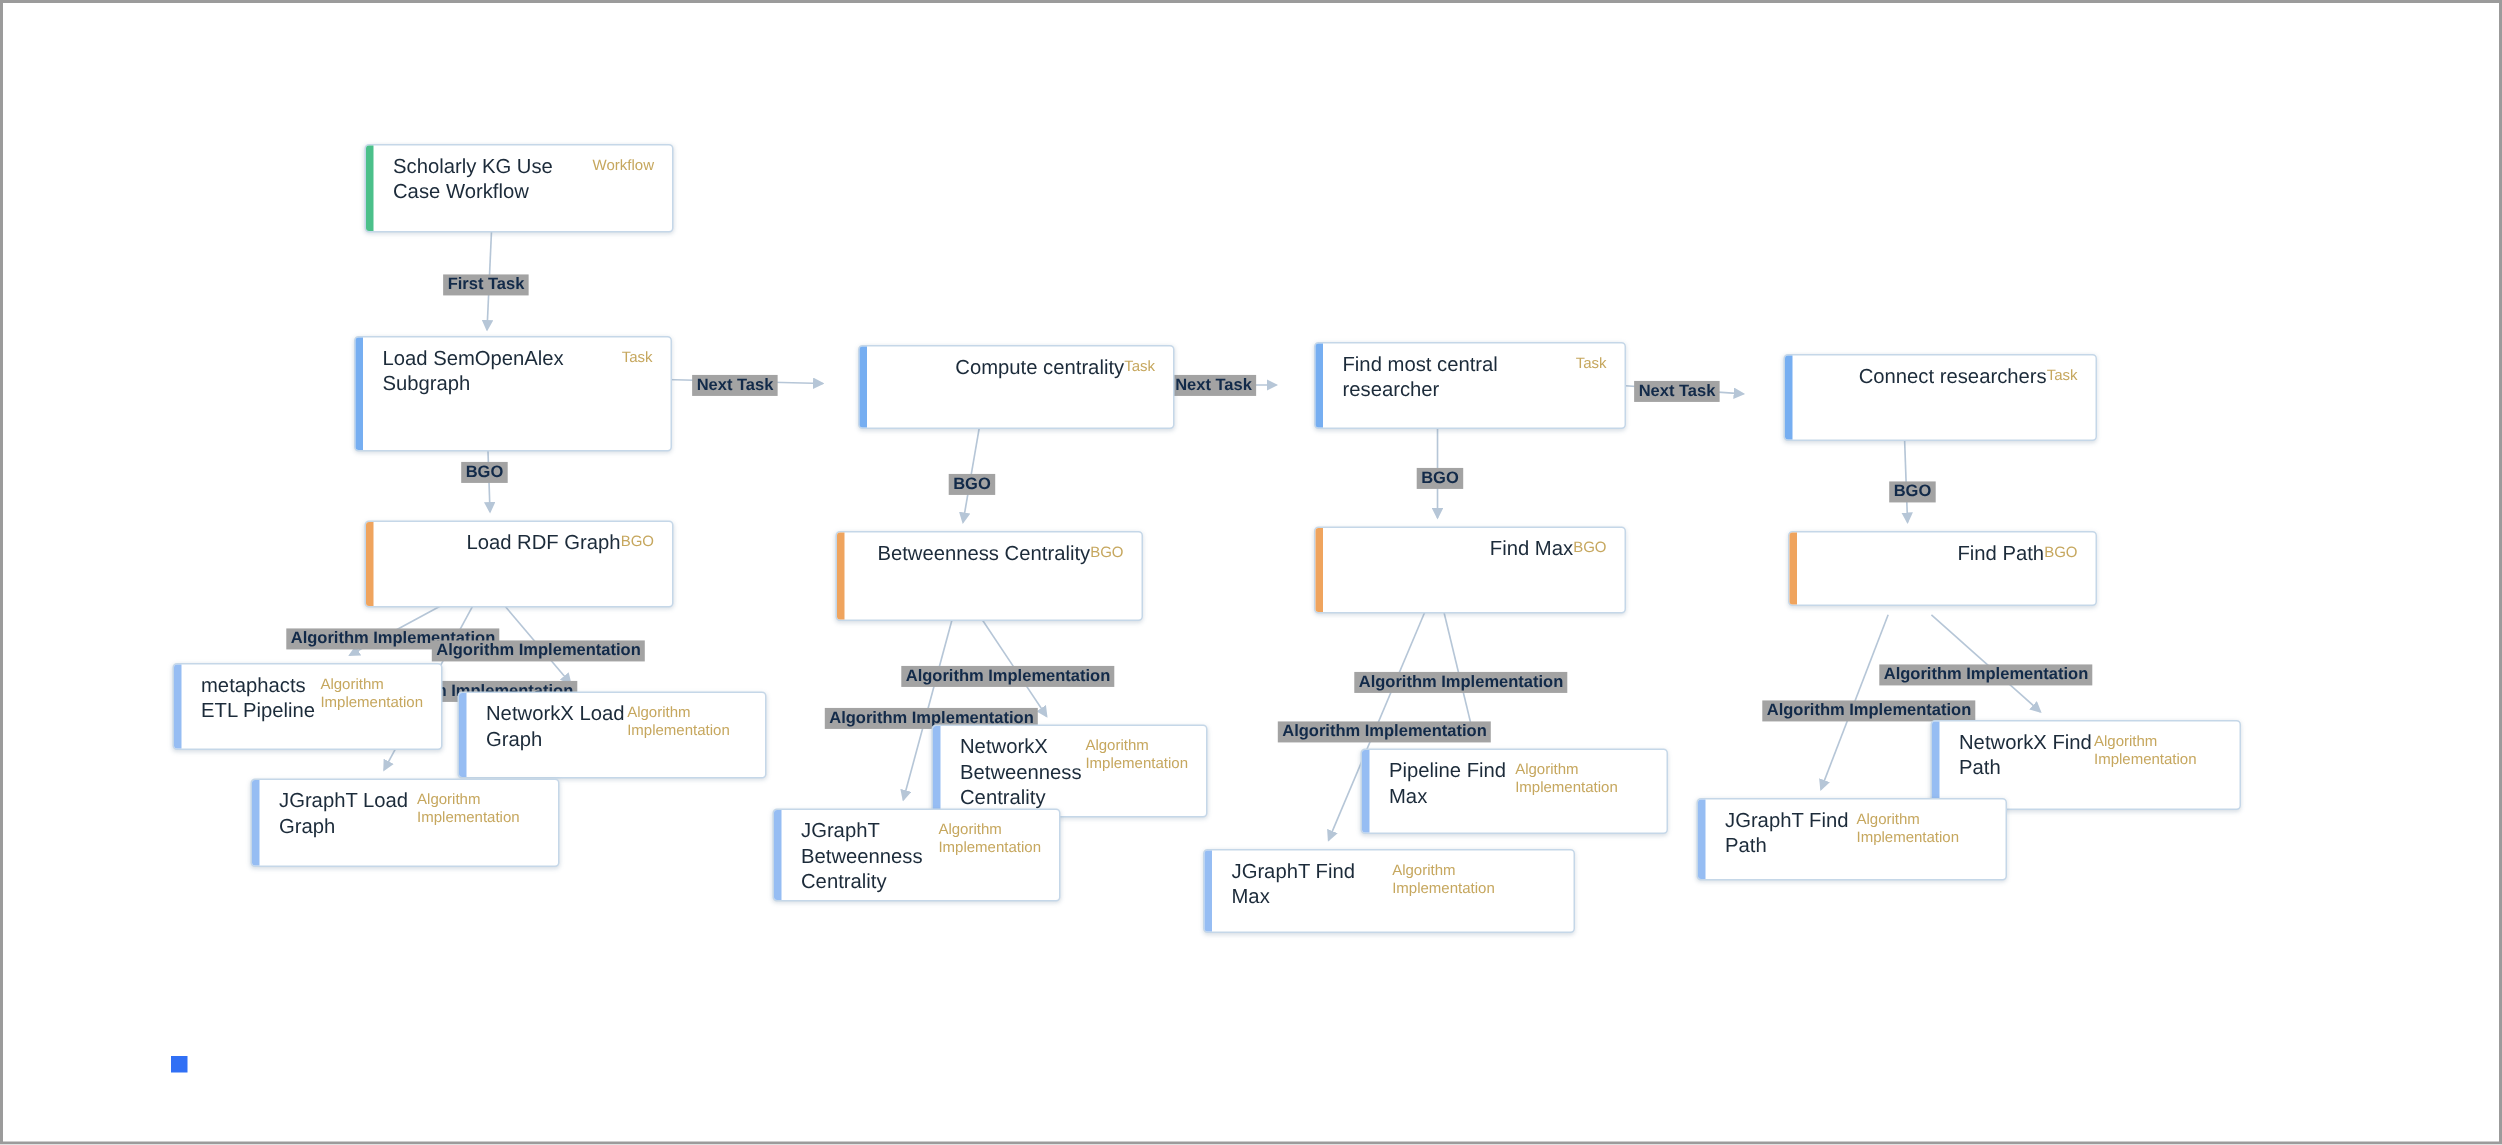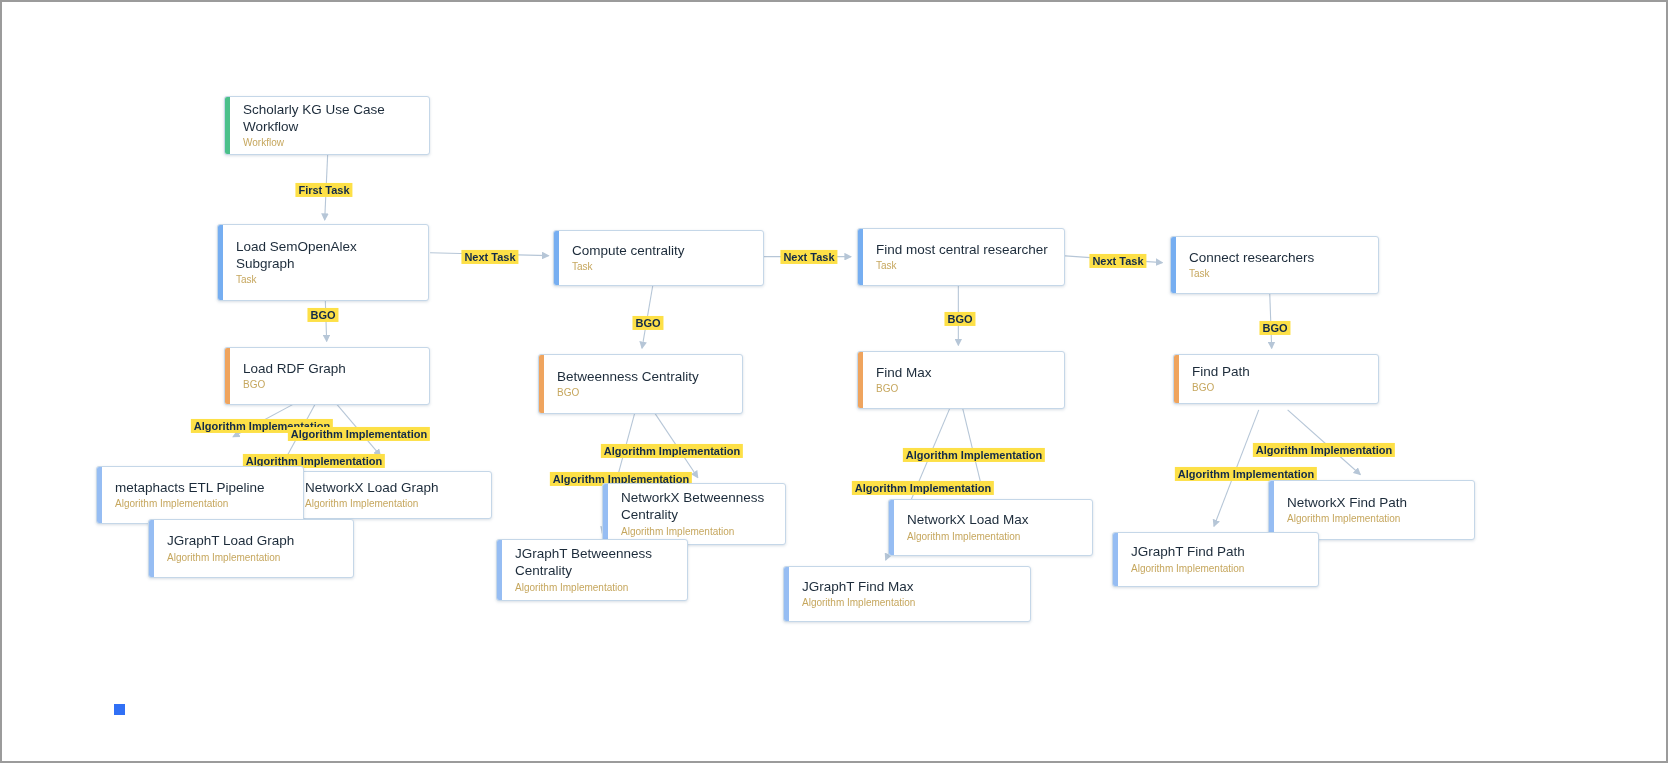--- a/index.html
+++ b/index.html
@@ -1,20 +1,20 @@
 <!DOCTYPE html>
 <html><head>
 <meta charset="utf-8">
 <style>
   html,body{margin:0;padding:0;background:#f4f4f4;font-family:"Liberation Sans","DejaVu Sans",sans-serif;}
   .frame{position:relative;width:1668px;height:763px;box-sizing:border-box;background:#ffffff;border:2px solid #9b9b9b;overflow:hidden;}
   .edges-layer{position:absolute;left:0;top:0;width:100%;height:100%;z-index:1;}
   .edge-line{stroke:#b6c6d7;stroke-width:1.1;fill:none;}
-  .edge-label{position:absolute;transform:translate(-50%,-50%);z-index:2;font-size:11px;font-weight:700;color:#122a49;background:#fde047;padding:1px 3px;white-space:nowrap;line-height:1.1;}
-  .node{position:absolute;z-index:3;box-sizing:border-box;background:#ffffff;border:1px solid #c5d7e8;border-radius:3px;box-shadow:0 1px 3px rgba(110,135,160,.28);display:flex;flex-direction:column;justify-content:center;padding:6px 12px 6px 18px;cursor:default;}
+  .edge-label{position:absolute;transform:translate(-50%,-50%);z-index:2;font-size:11px;font-weight:700;color:#122a49;background:#a3a3a3;padding:1px 3px;white-space:nowrap;line-height:1.1;}
+  .node{position:absolute;z-index:3;box-sizing:border-box;background:#ffffff;border:1px solid #c5d7e8;border-radius:3px;box-shadow:0 1px 3px rgba(110,135,160,.28);display:flex;justify-content:flex-end;padding:6px 12px 6px 18px;cursor:default;margin-left:19px;}
   .accent{position:absolute;left:0;top:0;bottom:0;width:5px;border-radius:2px 0 0 2px;}
   .node.workflow .accent{background:#4bc08a;}
   .node.task .accent{background:#76aef1;}
   .node.bgo .accent{background:#efa45e;}
   .node.implementation .accent{background:#96bdf3;}
   .node-title{font-size:13.5px;line-height:1.25;color:#1c2b3a;}
   .node-subtitle{font-size:10px;line-height:1.2;color:#c6a75e;margin-top:2px;}
   .attribution-marker{position:absolute;left:112px;top:702px;width:11px;height:11px;background:#3170f5;z-index:4;}
 </style>
 </head>
@@ -112,27 +112,27 @@
     <div class="node-title">Find Max</div>
     <div class="node-subtitle">BGO</div>
   </div>
 
   <div class="node bgo" style="left:1171px;top:352px;width:206px;height:50px">
     <span class="accent"></span>
     <div class="node-title">Find Path</div>
     <div class="node-subtitle">BGO</div>
   </div>
 
-  <div class="node implementation" style="left:284px;top:469px;width:206px;height:48px">
+  <div class="node implementation" style="left:284px;top:459px;width:206px;height:58px">
     <span class="accent"></span>
     <div class="node-title">NetworkX Load Graph</div>
     <div class="node-subtitle">Algorithm Implementation</div>
   </div>
 
-  <div class="node implementation" style="left:94px;top:464px;width:208px;height:58px">
+  <div class="node implementation" style="left:94px;top:440px;width:180px;height:58px">
     <span class="accent"></span>
     <div class="node-title">metaphacts ETL Pipeline</div>
     <div class="node-subtitle">Algorithm Implementation</div>
   </div>
 
   <div class="node implementation" style="left:146px;top:517px;width:206px;height:59px">
     <span class="accent"></span>
     <div class="node-title">JGraphT Load Graph</div>
     <div class="node-subtitle">Algorithm Implementation</div>
   </div>
@@ -144,21 +144,21 @@
   </div>
 
   <div class="node implementation" style="left:494px;top:537px;width:192px;height:62px">
     <span class="accent"></span>
     <div class="node-title">JGraphT Betweenness Centrality</div>
     <div class="node-subtitle">Algorithm Implementation</div>
   </div>
 
   <div class="node implementation" style="left:886px;top:497px;width:205px;height:57px">
     <span class="accent"></span>
-    <div class="node-title">NetworkX Load Max</div>
+    <div class="node-title">Pipeline Find Max</div>
     <div class="node-subtitle">Algorithm Implementation</div>
   </div>
 
   <div class="node implementation" style="left:781px;top:564px;width:248px;height:56px">
     <span class="accent"></span>
     <div class="node-title">JGraphT Find Max</div>
     <div class="node-subtitle">Algorithm Implementation</div>
   </div>
 
   <div class="node implementation" style="left:1266px;top:478px;width:207px;height:60px">

